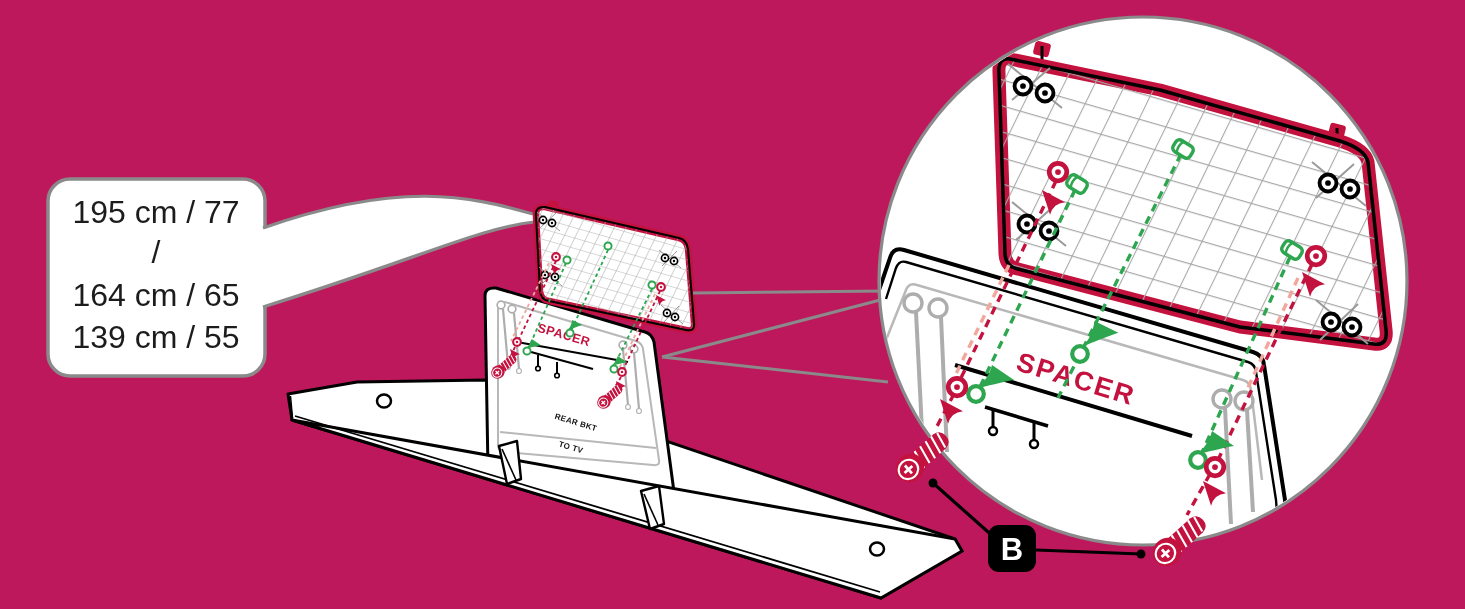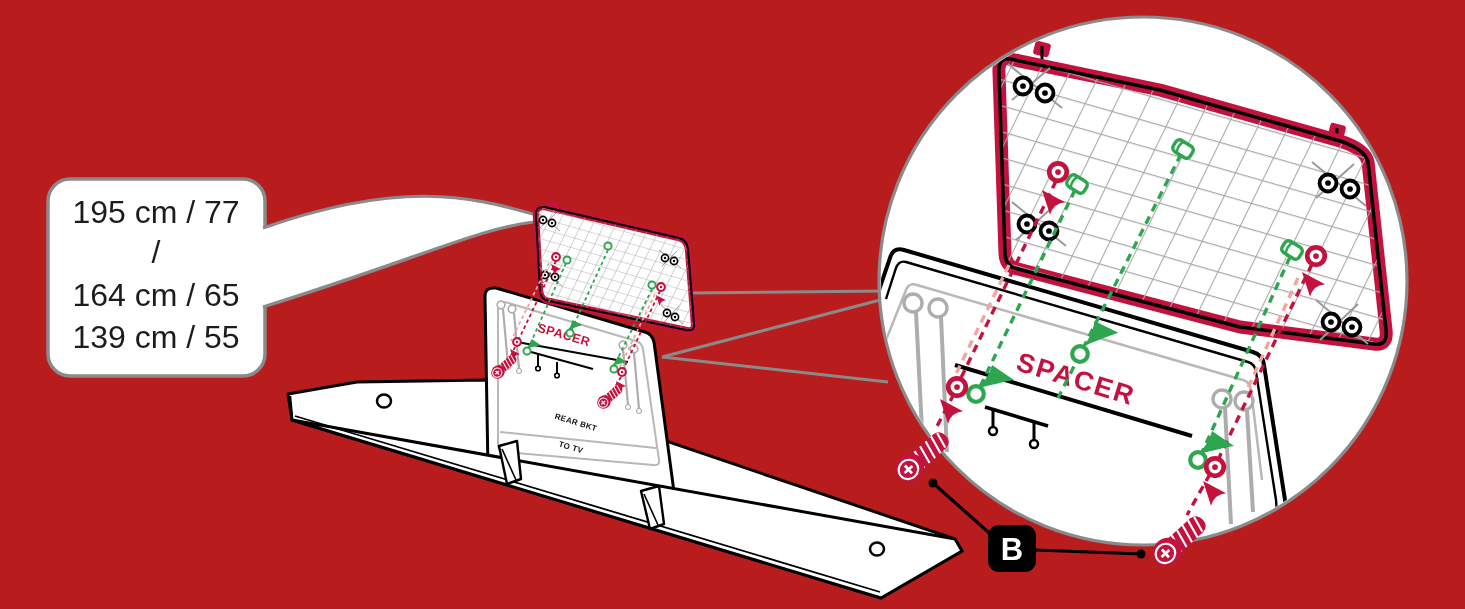--- a/index.html
+++ b/index.html
@@ -1,16 +1,16 @@
 <!DOCTYPE html>
 <html><head>
 <meta charset="utf-8">
 <style>
   html,body{margin:0;padding:0;background:#fff;}
-  .page{position:relative;width:1465px;height:609px;background:#b91c1c;overflow:hidden;}
+  .page{position:relative;width:1465px;height:609px;background:#be185d;overflow:hidden;}
   svg{display:block;}
   text{font-family:"Liberation Sans","DejaVu Sans",sans-serif;}
   .callout-text{font-size:32px;fill:#1c1c1c;}
   .spacer-main{font-size:12.5px;font-weight:600;fill:#C4123F;letter-spacing:.5px;}
   .spacer-mag{font-size:27px;font-weight:600;fill:#C4123F;letter-spacing:2px;}
   .bkt-small{font-size:8px;font-weight:700;fill:#111;letter-spacing:.3px;}
   .b-letter{font-size:31px;font-weight:700;fill:#fff;}
 </style>
 </head>
 <body>

